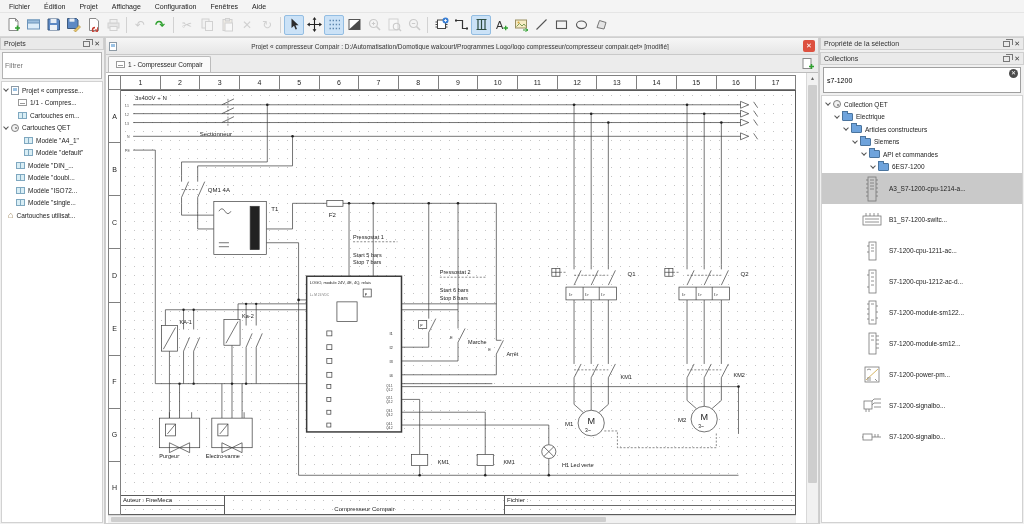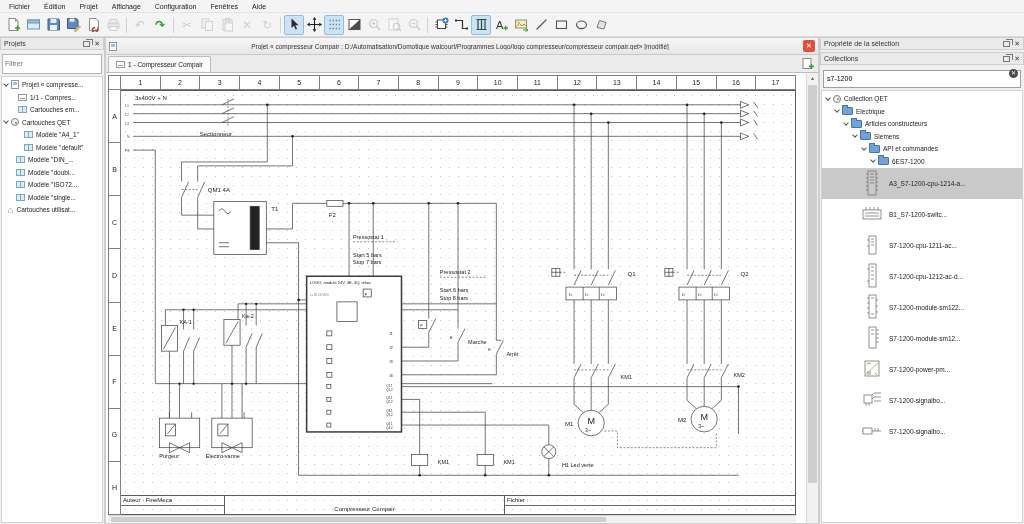--- a/index.html
+++ b/index.html
@@ -26,21 +26,21 @@
   
   .dock-left{width:105px;flex:none;background:#f0f0f0;border-right:1px solid #cccccc;display:flex;flex-direction:column}
   .dock-right{width:205px;flex:none;background:#f0f0f0;border-left:1px solid #cccccc;display:flex;flex-direction:column}
   .dock-title{height:13px;flex:none;display:flex;align-items:center;background:#eaeaea;border:1px solid #cfcfcf;padding:0 3px;font-size:7px;color:#333}
   .dock-title .t{flex:1;white-space:nowrap;overflow:hidden}
   .d-float{width:7px;height:6px;border:1px solid #777;margin-right:4px;position:relative;flex:none}
   .d-float::before{content:'';position:absolute;left:2px;top:-3px;width:6px;height:5px;border:1px solid #777;border-bottom:none;border-left:none}
   .d-close{font-size:7px;color:#444;line-height:7px;flex:none}
 
   .filter-wrap{padding:2px;flex:none}
-  .filter-wrap input{width:100%;height:20px;font-size:7px;border:1px solid #b3b3b3;padding:0 2px;background:#fff;color:#777}
+  .filter-wrap input{width:100%;height:27px;font-size:7px;border:1px solid #b3b3b3;padding:0 2px;background:#fff;color:#777}
   .ltree{flex:1;background:#fff;border:1px solid #d2d2d2;margin:0 1px 1px 1px;overflow:hidden;padding-top:2px}
   .trow{display:flex;align-items:center;height:12.5px;font-size:6.5px;white-space:nowrap;overflow:hidden;gap:3px}
   .chev{width:4px;height:4px;border-right:1.2px solid #555;border-bottom:1.2px solid #555;transform:rotate(45deg);margin-bottom:2px;flex:none}
   .ic{flex:none;display:inline-block}
   .ic-page{width:8px;height:9px;background:#fff;border:1px solid #8d9aa5;position:relative}
   .ic-page::after{content:'';position:absolute;left:1px;top:1px;width:4px;height:3px;background:#9cc3e5}
   .ic-sheet{width:9px;height:7px;background:#fff;border:1px solid #999;position:relative}
   .ic-sheet::after{content:'';position:absolute;left:1px;right:1px;bottom:1px;border-top:1px solid #999}
   .ic-cart{width:9px;height:7px;background:#d9eef5;border:1px solid #7fa8c0;position:relative}
   .ic-cart::after{content:'';position:absolute;left:3px;top:0;bottom:0;border-left:1px solid #7fa8c0}
@@ -80,21 +80,21 @@
   .tb-center{width:280px;flex:none;border-right:1px solid #5a5a5a;display:flex;align-items:flex-end;justify-content:center;padding-bottom:2px}
   .tb-right{flex:1;position:relative;padding:1px 2px}
   .vscroll{width:12px;flex:none;background:#f1f1f1;border-left:1px solid #d8d8d8;display:flex;flex-direction:column;align-items:center}
   .vs-arrow{height:11px;font-size:6px;color:#666;line-height:11px}
   .vs-thumb{width:9px;flex:1;margin:1px 0 40px 0;background:#cecece;border-radius:1px}
   .hscroll{height:8px;flex:none;background:#f1f1f1;border-top:1px solid #d8d8d8;display:flex;align-items:center;margin-right:10px}
   .hs-thumb{height:5px;width:72%;margin-left:3px;background:#cecece;border-radius:1px}
 
   
   .search-wrap{padding:2px 3px;position:relative;flex:none}
-  .search-wrap input{width:100%;height:18px;font-size:7px;border:1px solid #9f9f9f;padding:0 20px 0 3px;background:#fff}
+  .search-wrap input{width:100%;height:26px;font-size:7px;border:1px solid #9f9f9f;padding:0 20px 0 3px;background:#fff}
   .search-clear{position:absolute;right:6px;top:4px;width:9px;height:9px;border-radius:50%;background:#4c4c4c;color:#fff;font-size:6px;line-height:9px;text-align:center}
   .ctree{flex:1;background:#fff;border:1px solid #d2d2d2;margin:0 1px 1px 1px;overflow:hidden;padding-top:2px}
   .erow{display:flex;align-items:center;gap:5px;height:31px;padding-left:38px;font-size:6.5px;white-space:nowrap;overflow:hidden}
   .erow.selected{background:#c9c9c9}
   .thumb{width:24px;flex:none;display:flex;justify-content:center}
   .thumb svg{width:20px;height:26px}
   text{user-select:none}
 </style>
 </head>
 <body>

